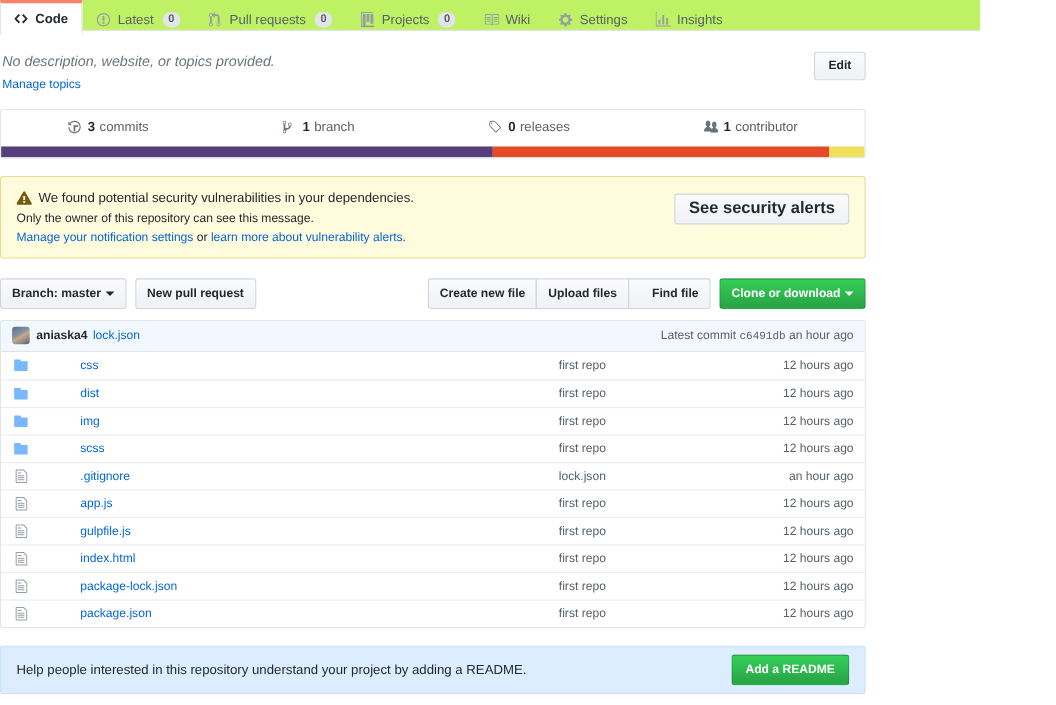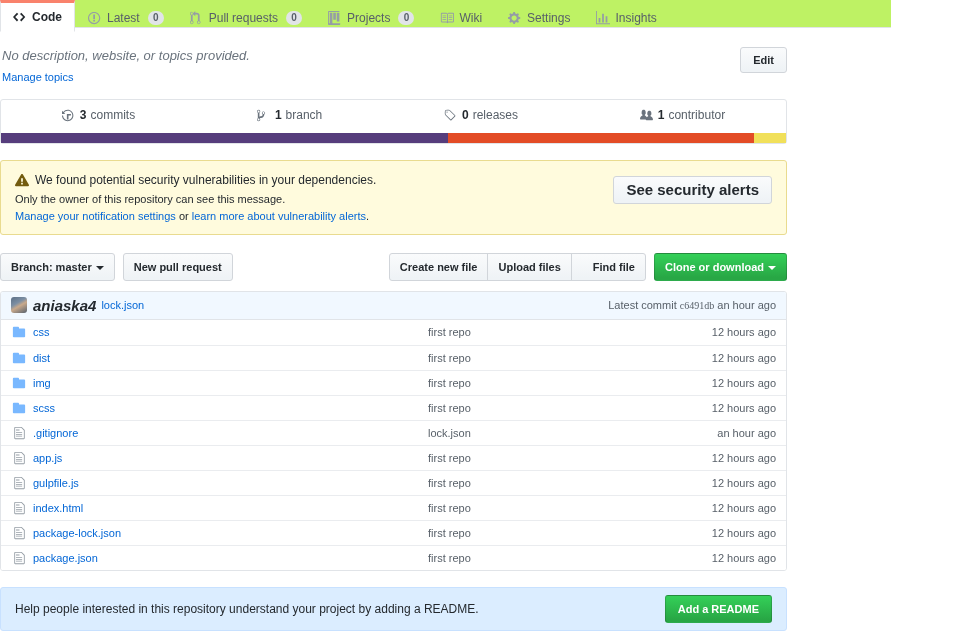--- a/index.html
+++ b/index.html
@@ -273,54 +273,54 @@
     height: 28px;
   }
   .avatar {
     width: 16px; height: 16px;
     border-radius: 3px;
     margin-right: 6px;
     background: linear-gradient(150deg,#5b6e85 0%,#7d8fa3 38%,#c9a98b 55%,#55606d 100%);
     flex: 0 0 auto;
   }
   .commit-author {
-    font-size: 15px;
+    font-size: 11px;
     font-weight: bold;
     color: #24292e;
     margin-right: 5px;
     cursor: pointer;
-    font-style: italic;
   }
   .commit-msg {
     font-size: 11px;
     color: #0366d6;
     cursor: pointer;
   }
   .commit-meta {
     position: absolute;
     right: 10px;
     font-size: 11px;
     color: #586069;
   }
   .commit-sha {
-    font-family: Liberation Serif, serif;
+    font-family: Liberation Mono, monospace;
     font-size: 10px;
     color: #586069;
     cursor: pointer;
     margin-top: 20px;
   }
 
   .file-row {
     display: flex;
     align-items: center;
     height: 25px;
     border-top: 1px solid #eaecef;
     padding: 0 10px;
     font-size: 11px;
     background: #ffffff;
+    gap: 40px;
   }
   .file-row:first-child { border-top: none; }
   .file-icon {
     width: 16px; height: 16px;
     display: inline-flex;
     align-items: center;
     justify-content: center;
     margin-right: 6px;
     flex: 0 0 auto;
   }

